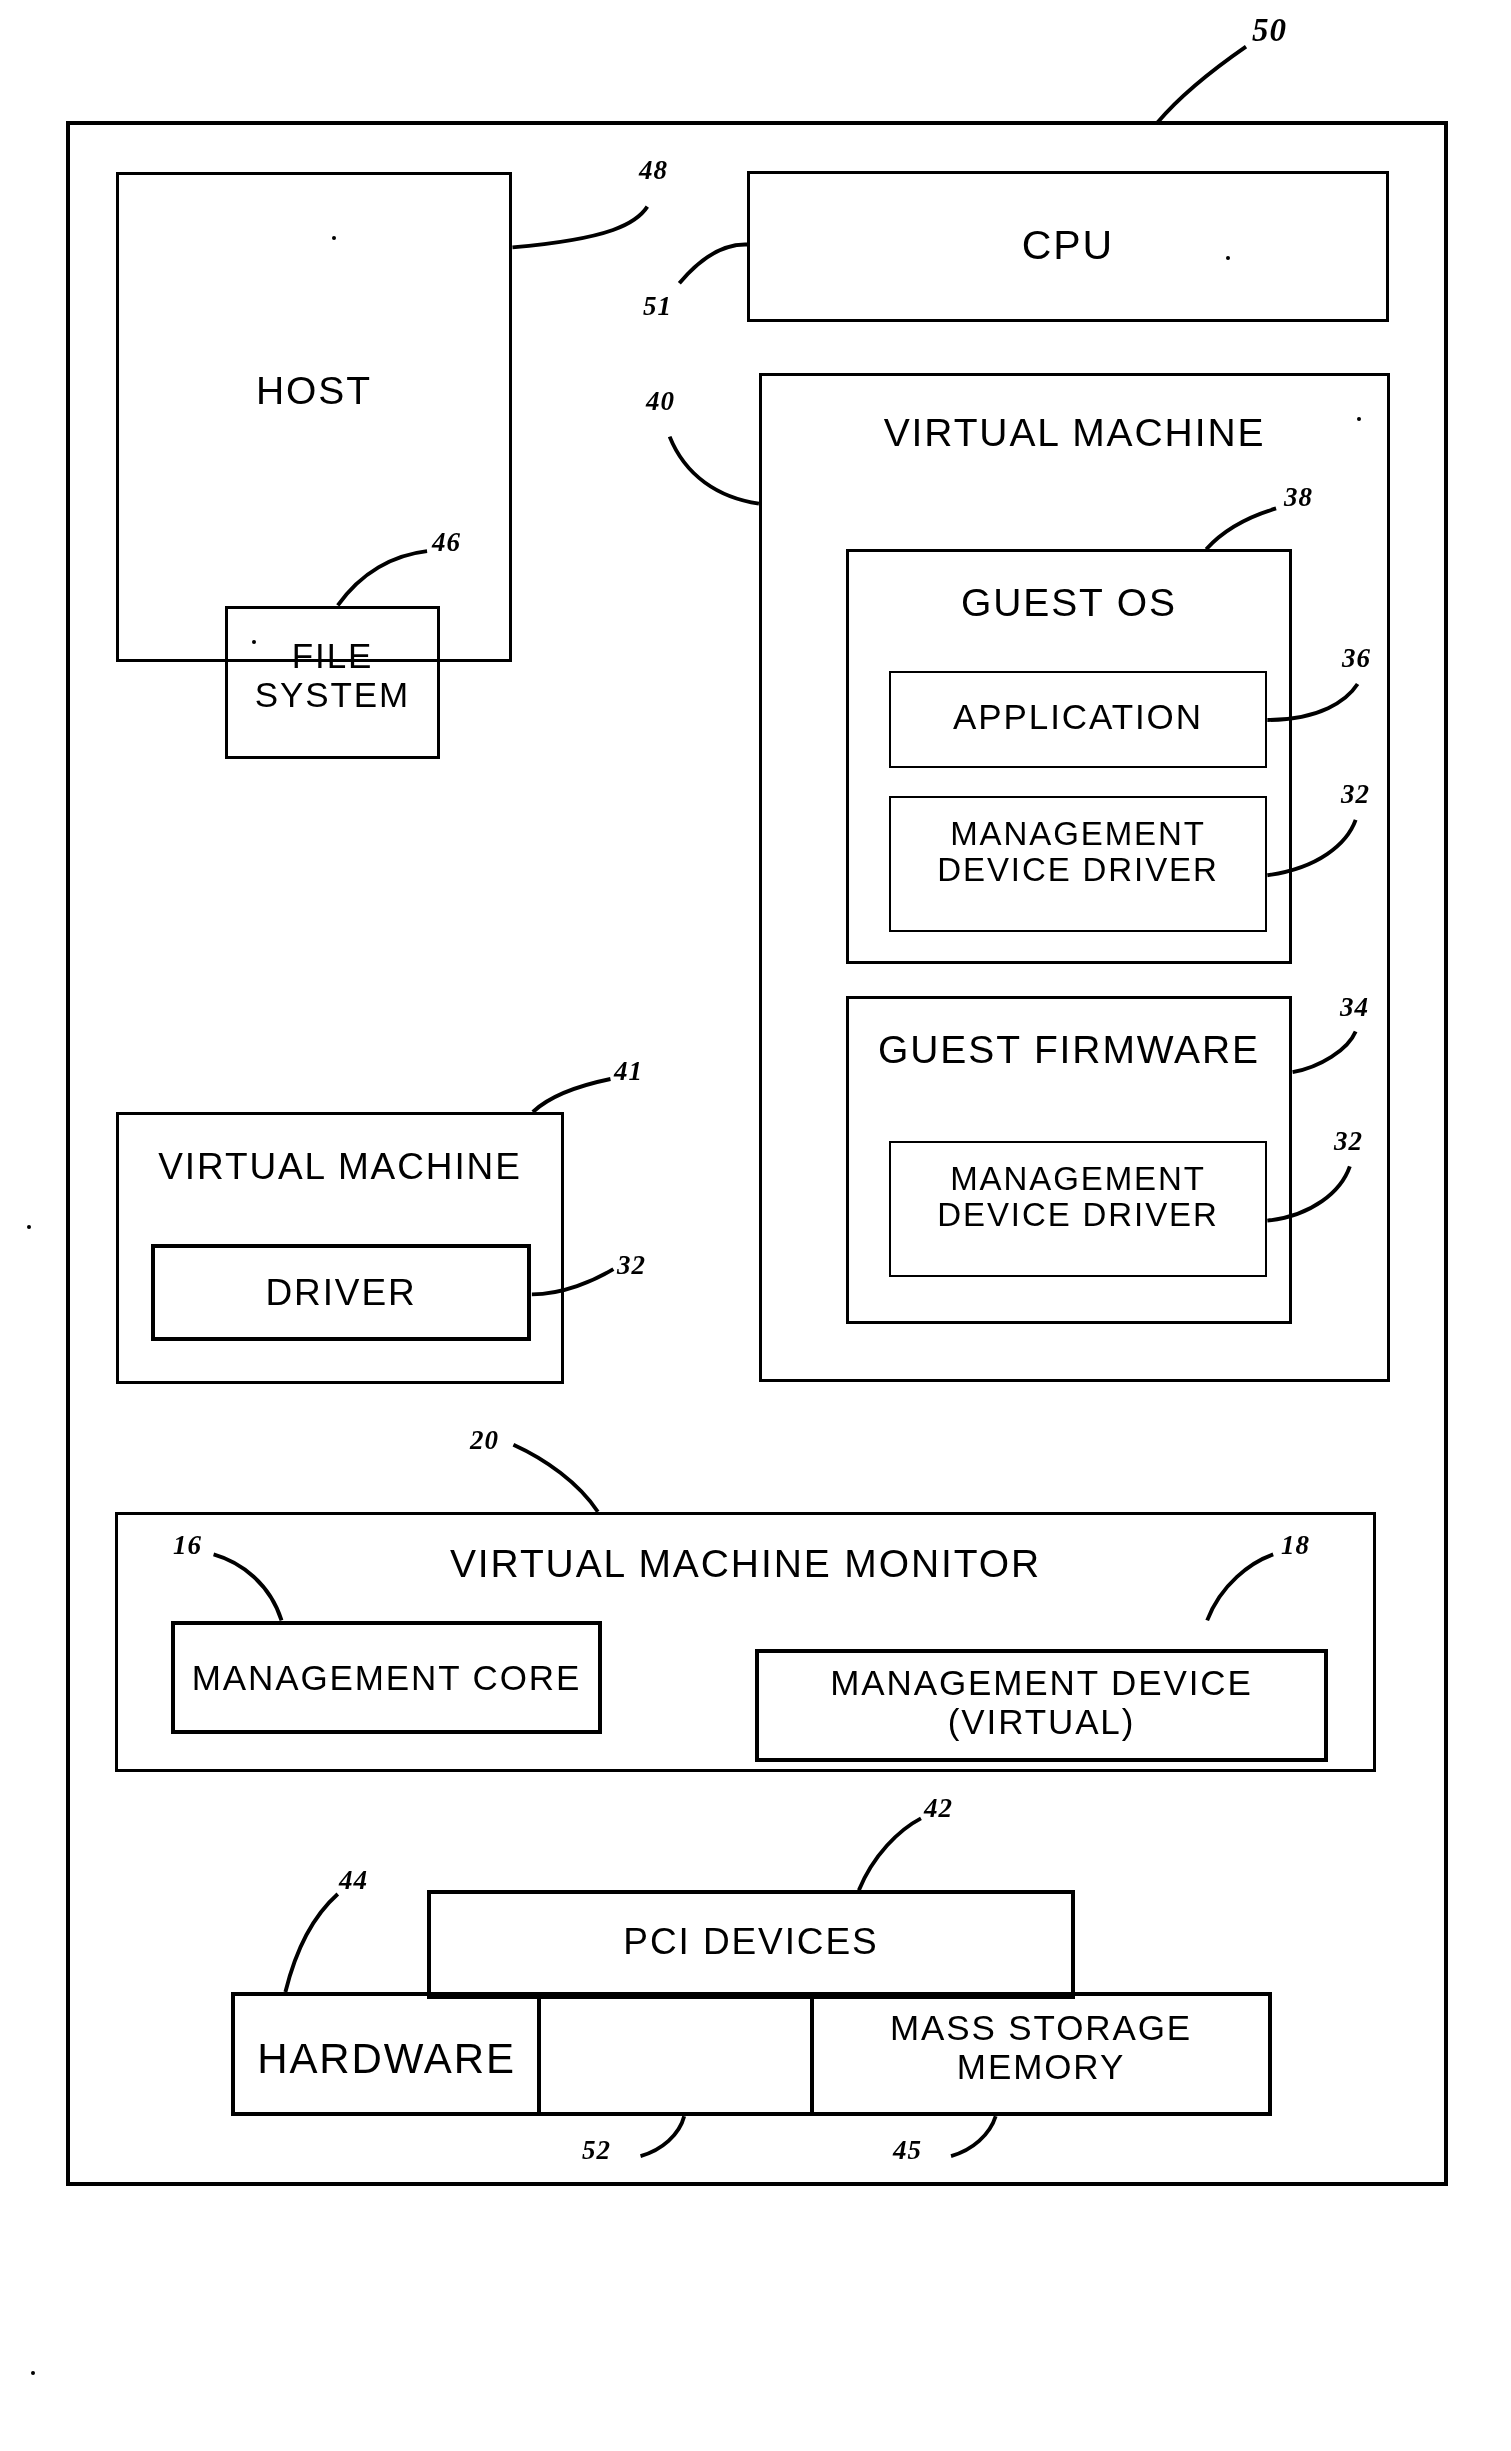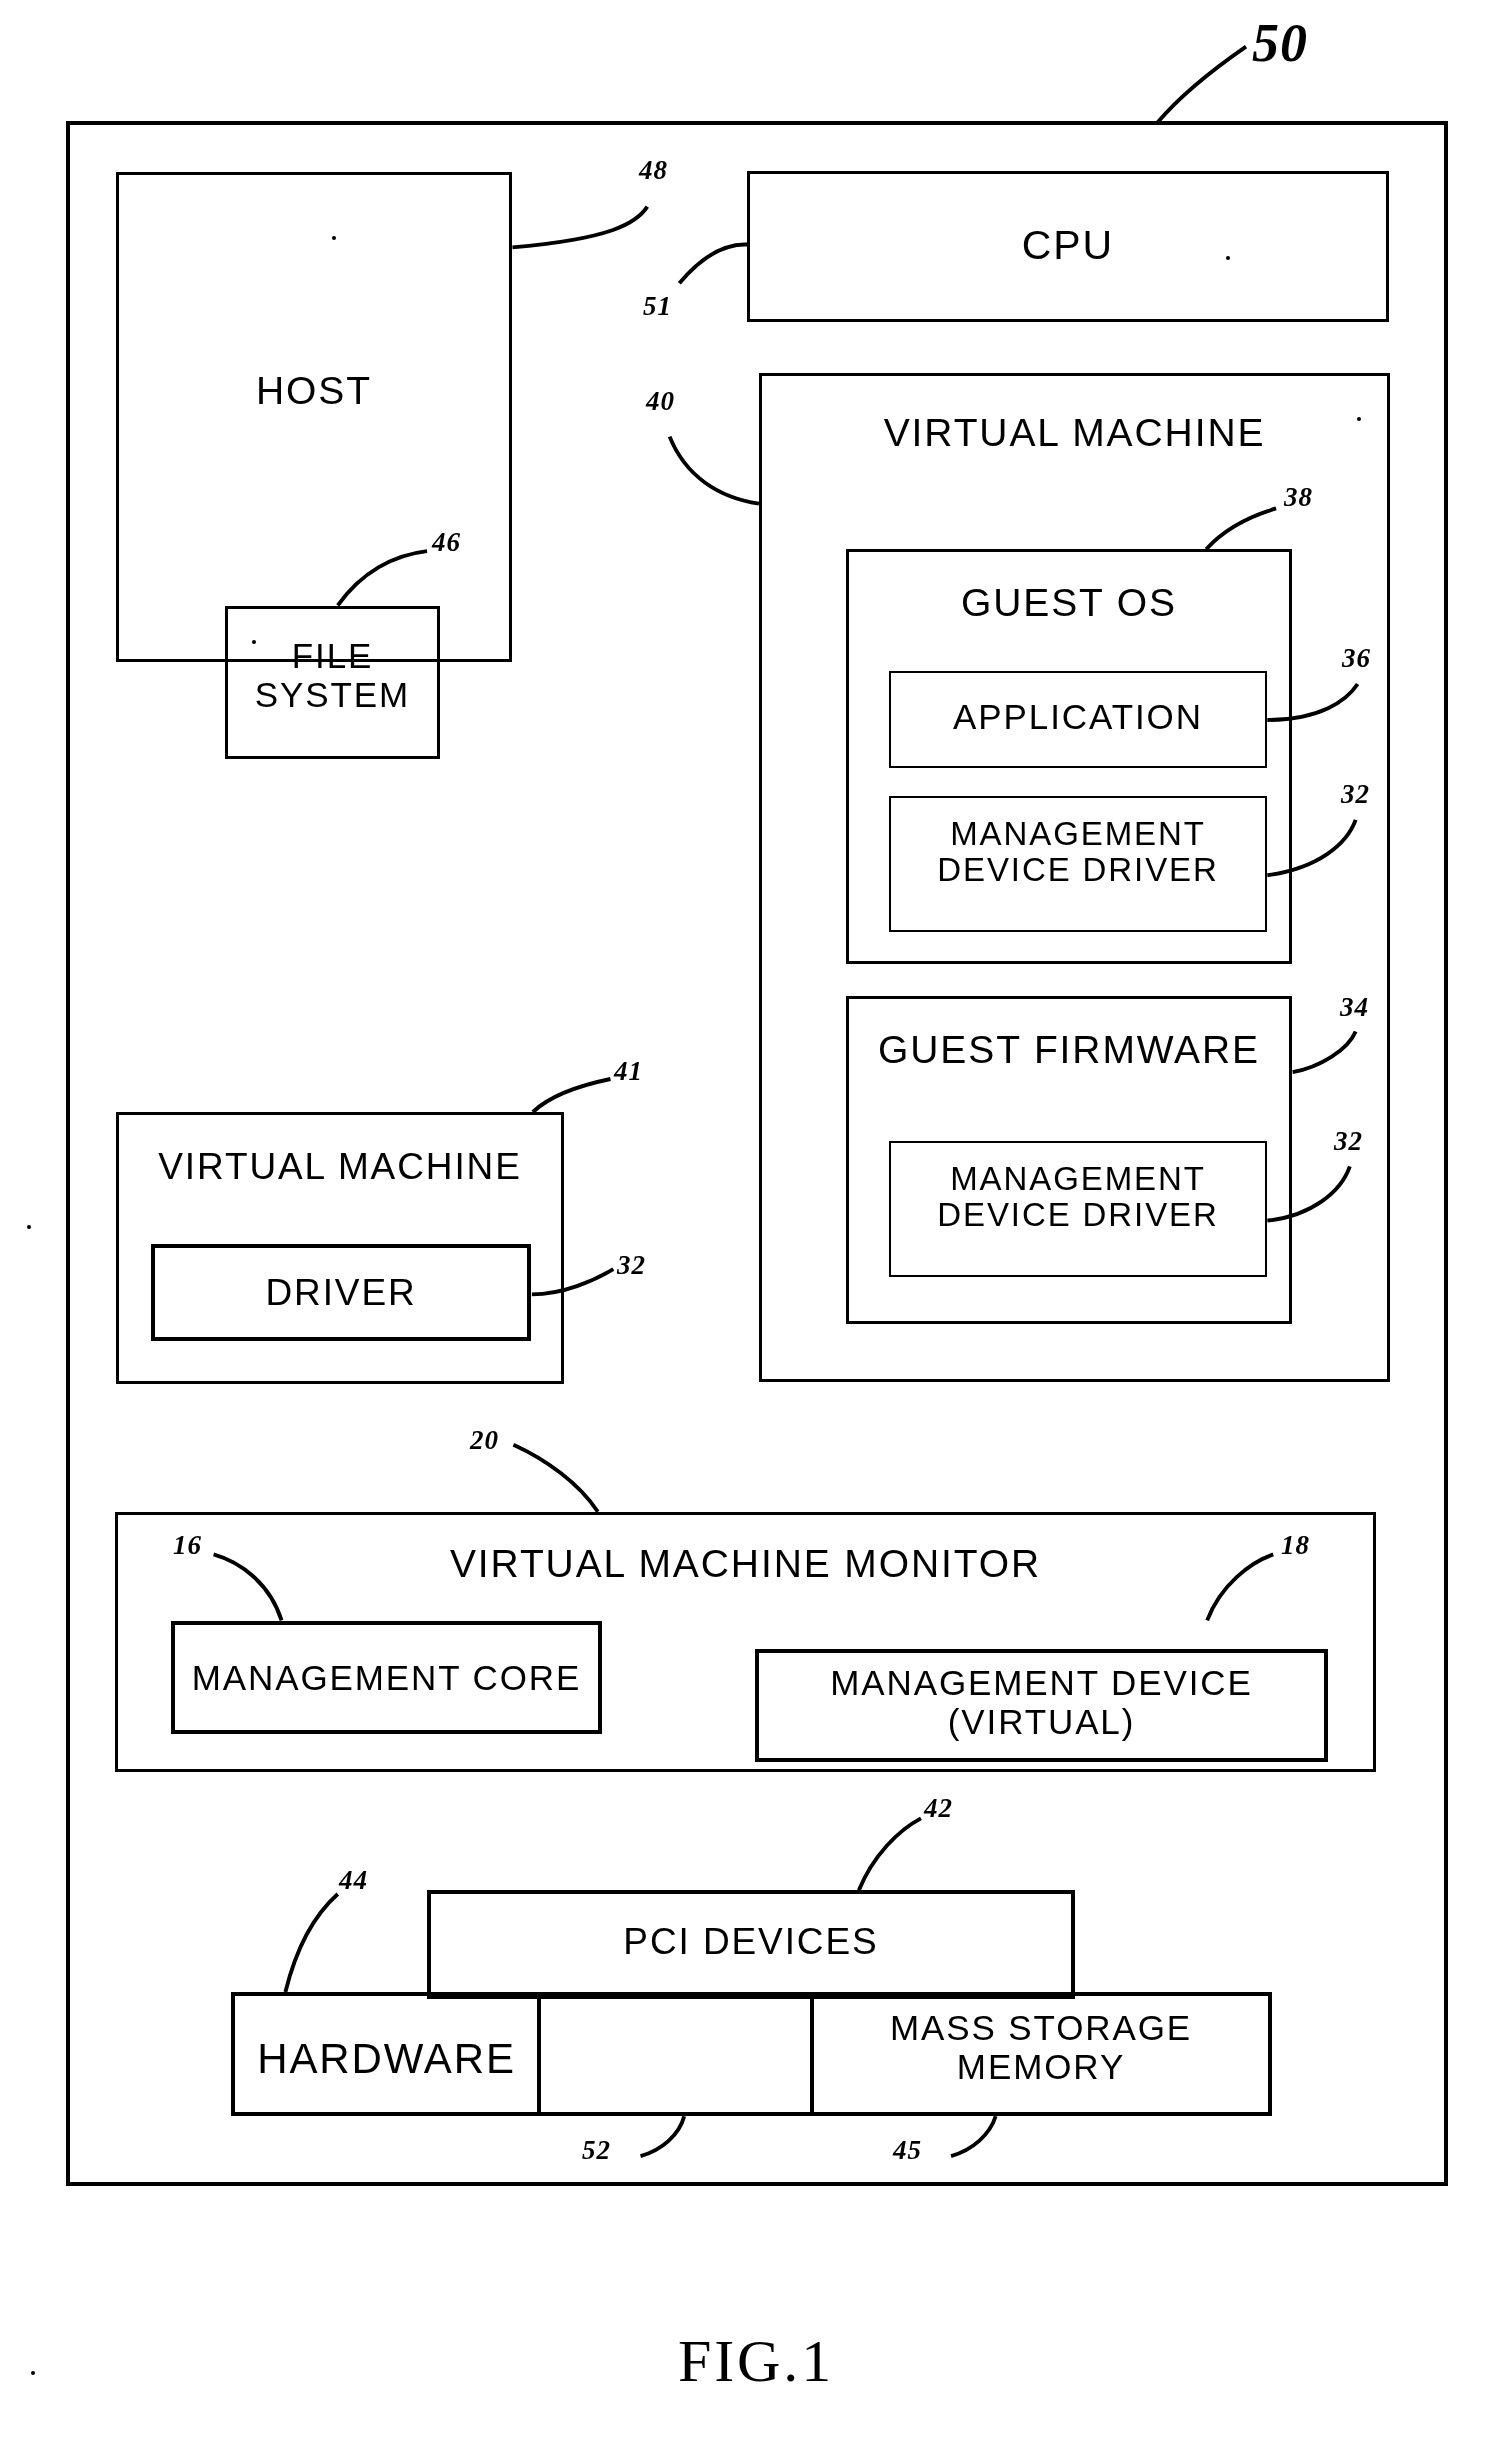--- a/index.html
+++ b/index.html
@@ -155,21 +155,21 @@
 
   <div class="box thick" style="left:231px; top:1992px; width:1041px; height:124px;">
     <div class="blabel" style="left:0px; width:303px; top:39px; font-size:42px;">HARDWARE</div>
     <div class="blabel" style="left:578px; width:456px; top:11.6px; font-size:35px;">MASS  STORAGE
 MEMORY</div>
   </div>
 
   <div style="position:absolute; left:537px; top:1997px; width:3.9px; height:115px; background:#000;"></div>
   <div style="position:absolute; left:810px; top:1997px; width:3.9px; height:115px; background:#000;"></div>
 
-  <div class="ref" style="left:1252px; top:11.6px; font-size:54px;">50</div>
+  <div class="ref" style="left:1252px; top:11.6px; font-size:33px;">50</div>
   <div class="ref" style="left:639px; top:155px;">48</div>
   <div class="ref" style="left:643px; top:291px;">51</div>
   <div class="ref" style="left:646px; top:386px;">40</div>
   <div class="ref" style="left:432px; top:527px;">46</div>
   <div class="ref" style="left:1284px; top:482px;">38</div>
   <div class="ref" style="left:1342px; top:643px;">36</div>
   <div class="ref" style="left:1341px; top:779px;">32</div>
   <div class="ref" style="left:1340px; top:992px;">34</div>
   <div class="ref" style="left:1334px; top:1126px;">32</div>
   <div class="ref" style="left:614px; top:1056px;">41</div>
@@ -223,16 +223,15 @@
     <path d="M980 2222 C1002 2216, 1020 2200, 1026 2181"></path>
   </svg>
 
   <div class="speck" style="left:1226px; top:256px;"></div>
   <div class="speck" style="left:332px; top:236px;"></div>
   <div class="speck" style="left:27px; top:1225px;"></div>
   <div class="speck" style="left:1357px; top:417px;"></div>
   <div class="speck" style="left:31px; top:2371px;"></div>
   <div class="speck" style="left:252px; top:640px;"></div>
 
-  <div class="figcaption" style="top:2327px;">FIG.1</div>
 
 </div>
 
 
 </body></html>

